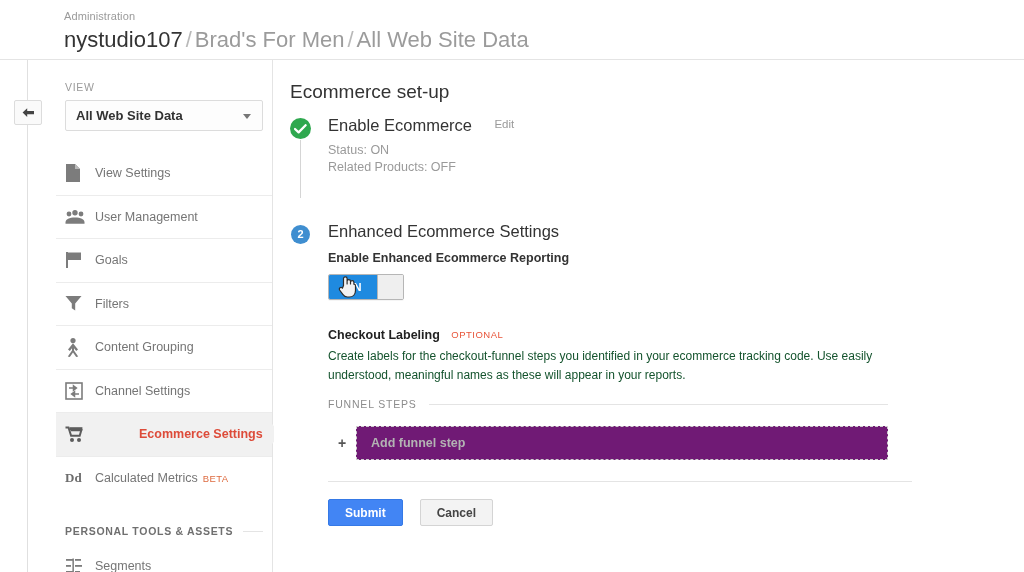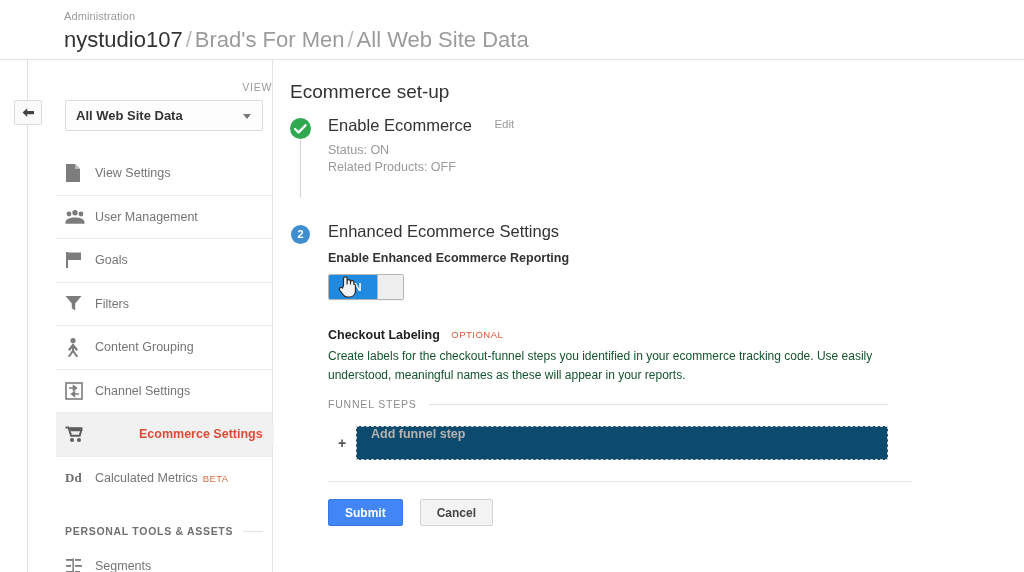--- a/index.html
+++ b/index.html
@@ -41,21 +41,21 @@
   }
   .back-btn svg { display: block; }
 
   
   .sidebar {
     position: absolute; left: 56px; top: 60px; width: 217px; height: 512px;
     background: #fff; border-right: 1px solid #e4e4e4;
   }
   .view-label {
     margin: 21px 0 0 9px; font-size: 10.5px; letter-spacing: .7px;
-    color: #9a9a9a; text-transform: uppercase; text-align: right;
+    color: #9a9a9a; text-transform: uppercase;
   }
   .view-select {
     position: relative; margin: 7px 9px 0 9px; height: 31px;
     border: 1px solid #dcdcdc; border-radius: 2px; background: #fdfdfd;
     display: flex; align-items: center; cursor: pointer;
   }
   .view-select .val {
     font-size: 13px; color: #333; font-weight: bold; padding-left: 10px;
   }
   .view-select .caret {
@@ -167,22 +167,22 @@
     text-transform: uppercase; white-space: nowrap;
   }
   .funnel-head .rule { flex: 1; height: 1px; background: #e4e4e4; margin-left: 12px; }
 
   .funnel-row { display: flex; align-items: center; margin-top: 16px; }
   .funnel-row .plus {
     width: 28px; flex: 0 0 28px; text-align: center;
     font-size: 14px; color: #555; font-weight: bold; cursor: pointer;
   }
   .funnel-field {
-    flex: 1; height: 34px; border: 1px dashed #cfcfcf; background: #0c4a6e;
-    display: flex; padding-left: 14px; cursor: text;
+    flex: 1; height: 34px; border: 1px dashed #cfcfcf; background: #701a75;
+    display: flex; align-items: center; padding-left: 14px; cursor: text;
   }
   .funnel-field .ph { font-size: 12.5px; color: #b3b3b3; font-weight: bold; }
 
   .divider-line {
     height: 1px; background: #e4e4e4; margin: 21px 12px 0 0; width: 584px;
   }
 
   .actions { display: flex; margin-top: 17px; }
   .btn {
     height: 27px; border-radius: 2px; display: flex; align-items: center;

